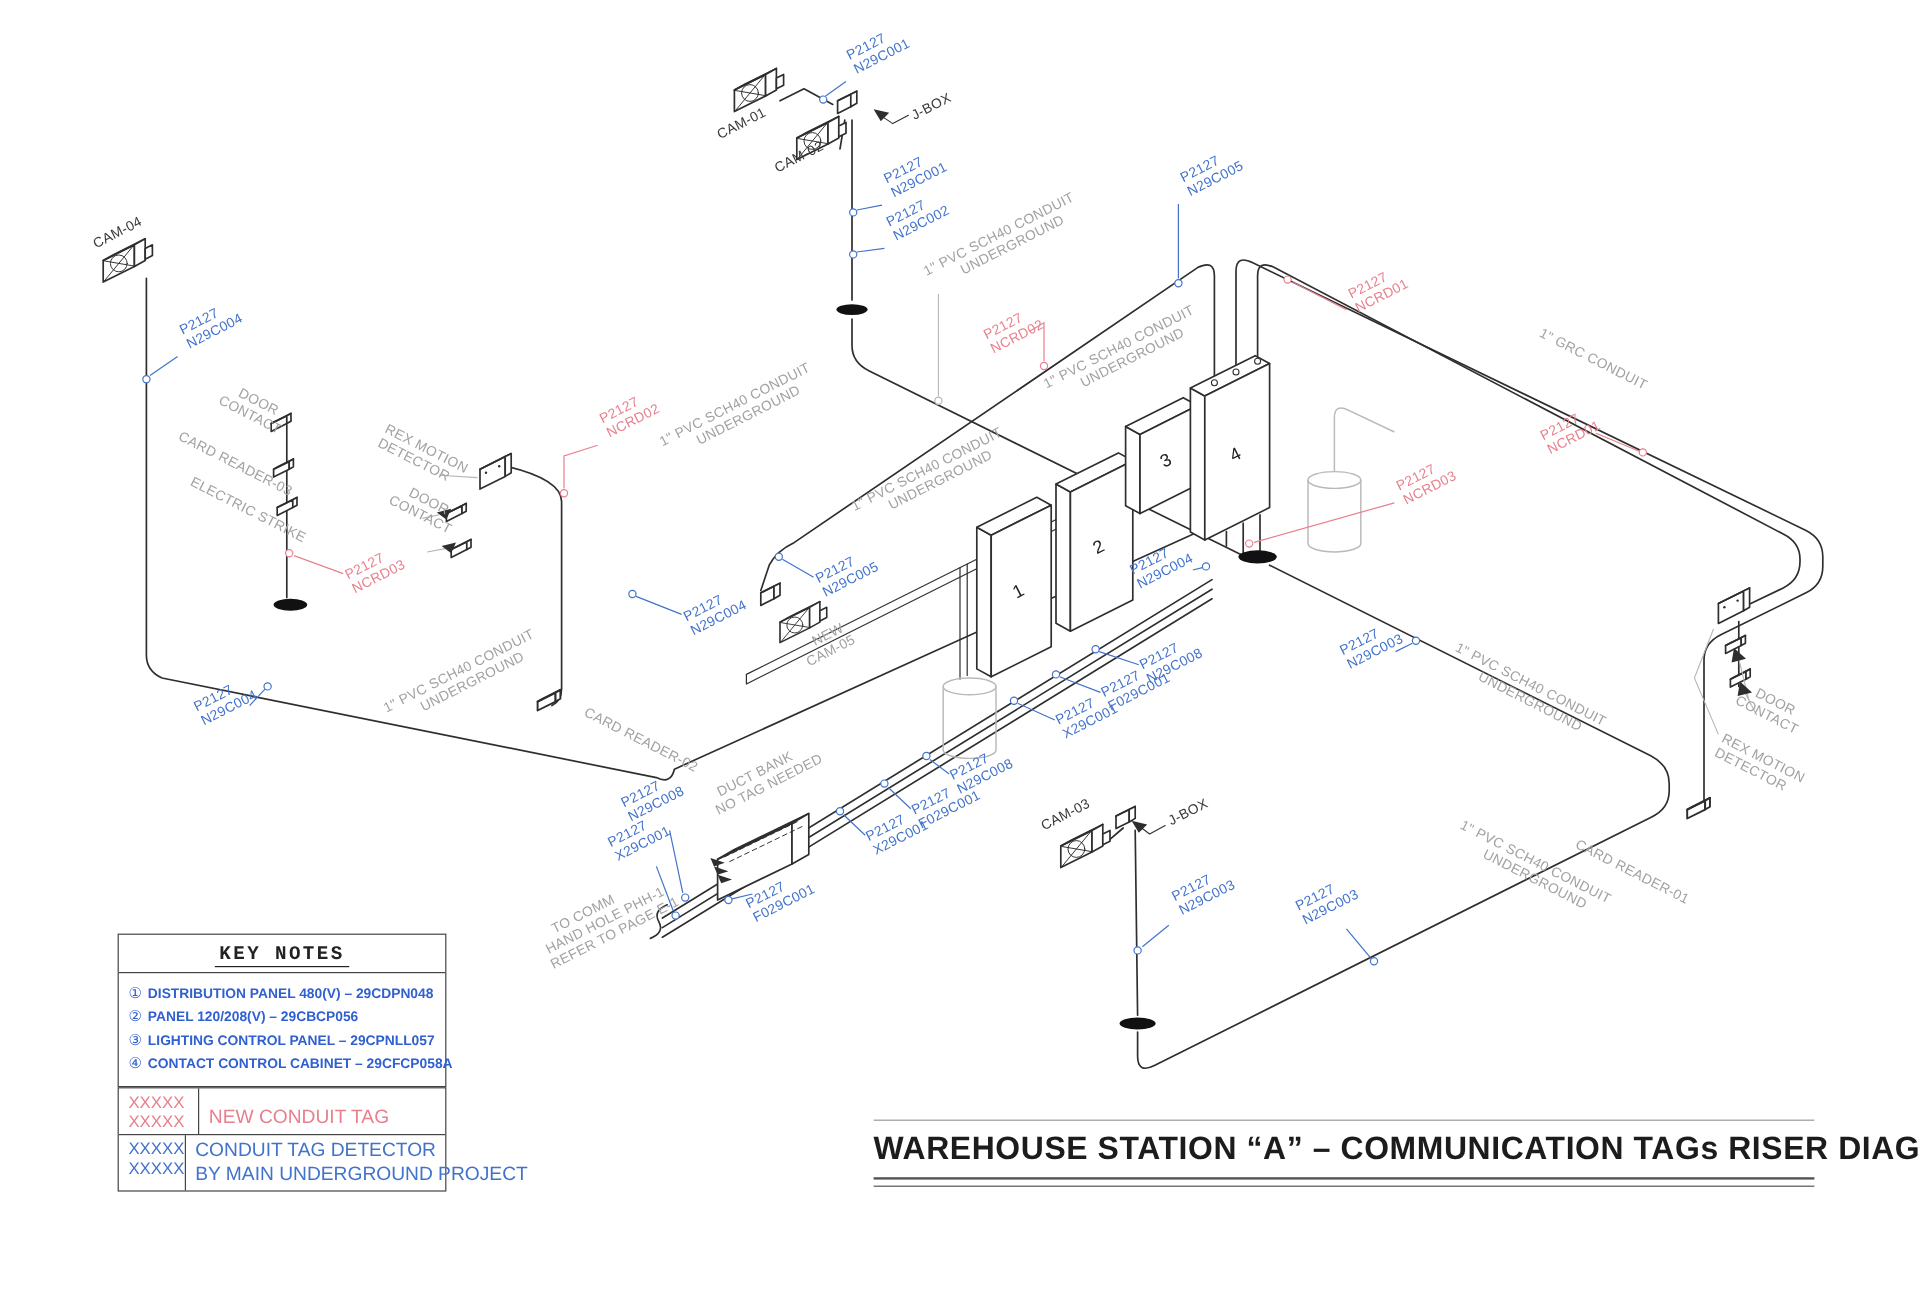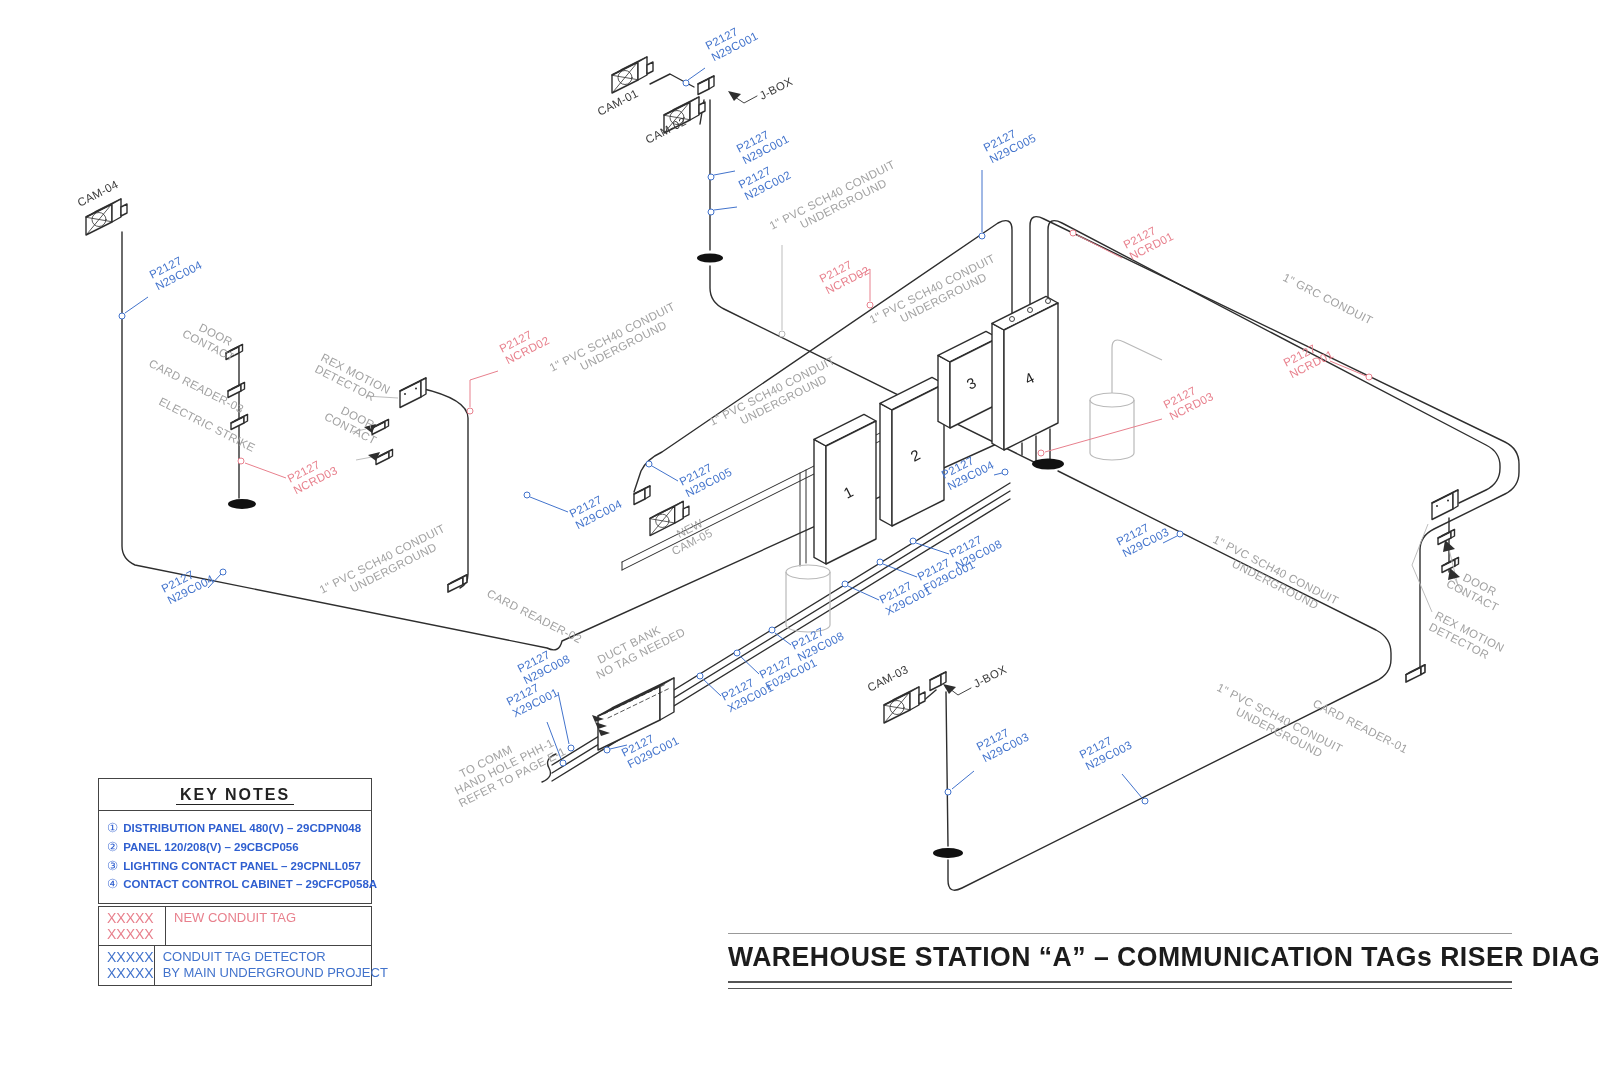--- a/index.html
+++ b/index.html
@@ -17,31 +17,31 @@
   .rl{stroke:#e8808d;stroke-width:1;fill:none;}
   .dotb{fill:#fff;stroke:#4273cc;stroke-width:1;}
   .dotr{fill:#fff;stroke:#e8808d;stroke-width:1;}
   .dotg{fill:#fff;stroke:#b5b5b5;stroke-width:1;}
   .face{fill:#fff;stroke:#2e2e2e;stroke-width:1.4;stroke-linejoin:round;}
   .arr{fill:#2e2e2e;stroke:none;}
   .ell{fill:#111;stroke:none;}
   .box{position:absolute;border:1.5px solid #444;background:#fff;}
   #keynotes{left:98px;top:778px;width:272px;}
   #keynotes .hd{text-align:center;padding:7px 0 6px;border-bottom:1.5px solid #444;}
-  #keynotes .hd span{font-size:16px;font-weight:bold;letter-spacing:2px;color:#222;border-bottom:1.5px solid #222;padding:0 4px 1px;}
+  #keynotes .hd span{font-size:16px;font-weight:bold;letter-spacing:2px;color:#222;border-bottom:1.5px solid #222;padding:0 4px 1px;font-family:Liberation Mono, monospace;}
   #keynotes .items{padding:8px 8px 9px;}
   #keynotes .it{display:flex;align-items:baseline;color:#2f5fd0;font-size:11.5px;font-weight:bold;line-height:1.5;white-space:nowrap;}
   #keynotes .it .n{margin-right:5px;font-size:12.5px;font-weight:normal;}
   #schedule{left:98px;top:906px;width:272px;}
   #schedule .hd{text-align:center;padding:4px 0 3px;border-bottom:1.2px solid #444;}
   #schedule .hd span{font-size:11px;color:#555;letter-spacing:.5px;border-bottom:1px solid #777;white-space:nowrap;}
   #schedule .row{display:flex;border-bottom:1.2px solid #444;}
   #schedule .row:last-child{border-bottom:none;}
   #schedule .smp{width:58px;border-right:1.2px solid #444;padding:3px 0 3px 8px;font-size:14px;line-height:1.15;}
-  #schedule .dsc{flex:1;padding:3px 0 3px 8px;font-size:13px;line-height:1.25;display:flex;flex-direction:column;justify-content:flex-start;white-space:nowrap;}
+  #schedule .dsc{flex:1;padding:3px 0 3px 8px;font-size:16px;line-height:1.25;display:flex;flex-direction:column;justify-content:flex-end;white-space:nowrap;}
   .red{color:#e8808d;}
   .blu{color:#4273cc;}
   #titleblock{position:absolute;left:728px;top:933px;width:784px;}
   #titleblock .topline{border-top:1.2px solid #999;margin-bottom:8px;}
   #titleblock .t{font-size:27px;color:#1c1c1c;font-weight:bold;letter-spacing:.5px;white-space:nowrap;transform:scaleX(.985);transform-origin:left;}
   #titleblock .rule{margin-top:8px;height:5px;border-top:2.5px solid #555;border-bottom:1.2px solid #555;}
   #titleblock .sc{text-align:right;font-size:13.5px;font-weight:bold;color:#111;margin-top:7px;letter-spacing:.5px;}
 </style>
 </head>
 <body>
@@ -328,21 +328,21 @@
     <div class="it">
         <span class="n">①</span>
         <span>DISTRIBUTION PANEL 480(V) – 29CDPN048</span>
       </div>
     <div class="it">
         <span class="n">②</span>
         <span>PANEL 120/208(V) – 29CBCP056</span>
       </div>
     <div class="it">
         <span class="n">③</span>
-        <span>LIGHTING CONTACT PANEL – 29CPNLL057</span>
+        <span>LIGHTING CONTROL PANEL – 29CPNLL057</span>
       </div>
     <div class="it">
         <span class="n">④</span>
         <span>CONTACT CONTROL CABINET – 29CFCP058A</span>
       </div>
   </div>
 </div>
 
 
 <div id="schedule" class="box">

